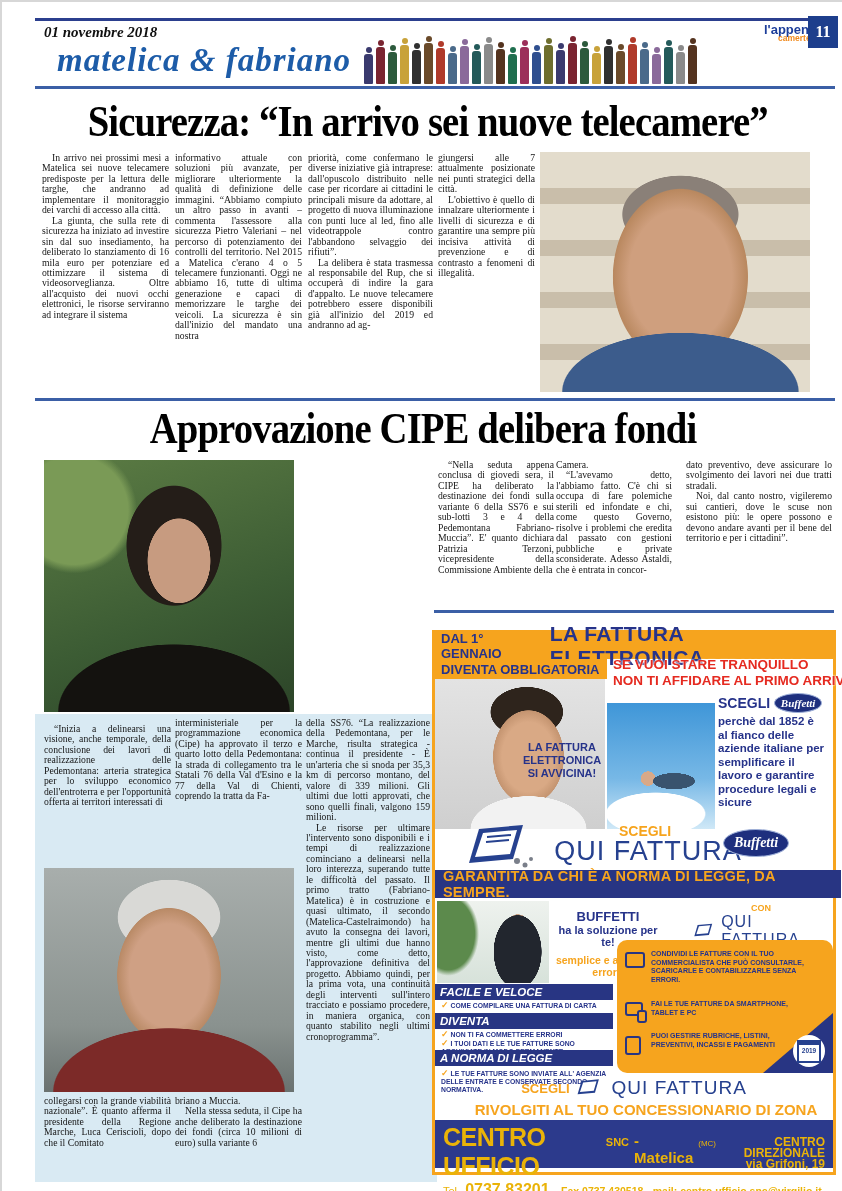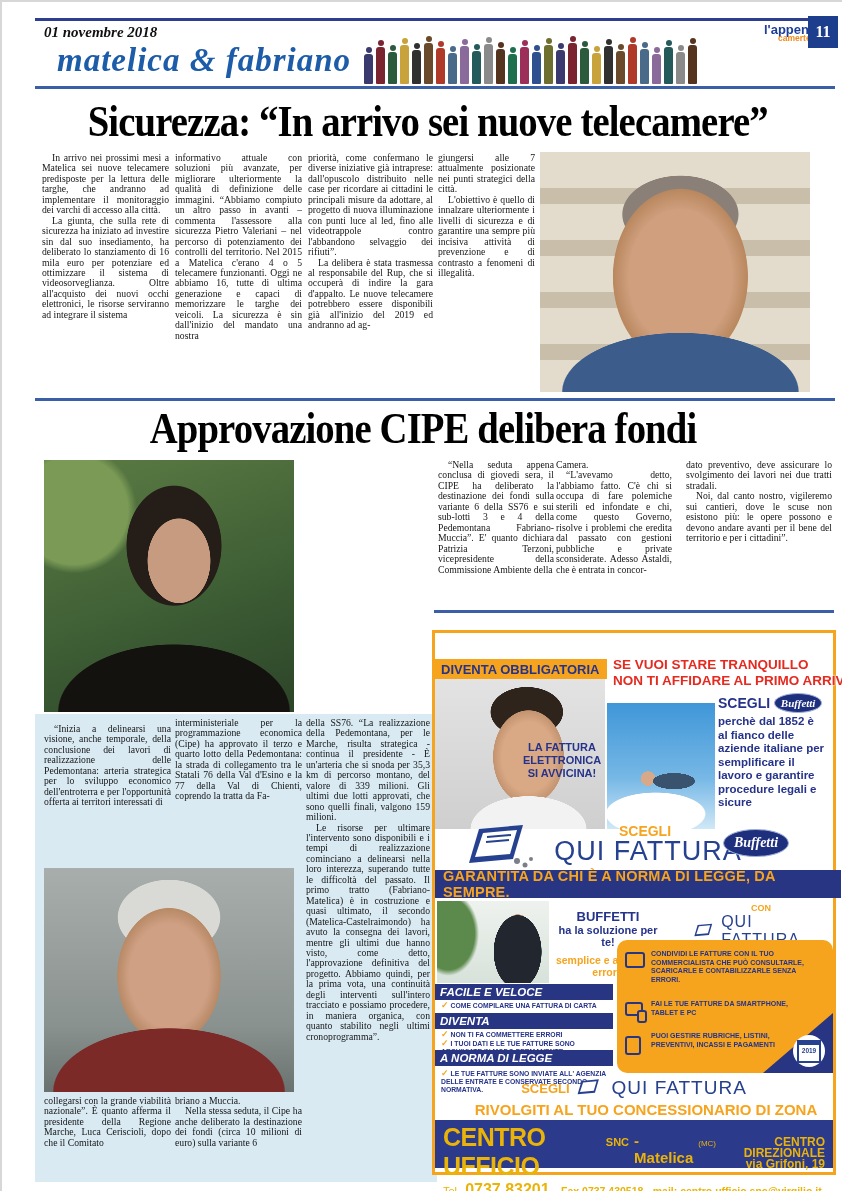--- a/index.html
+++ b/index.html
@@ -192,20 +192,24 @@
   <div class="abs col" style="left:42px;top:1094px;width:127px;height:92px;">
     <p>collegarsi con la grande viabilità nazionale”. È quanto afferma il presidente della Regione Marche, Luca Ceriscioli, dopo che il Comitato</p>
   </div>
   <div class="abs col" style="left:173px;top:1094px;width:127px;height:92px;">
     <p>briano a Muccia.</p>
     <p class="ind">Nella stessa seduta, il Cipe ha anche deliberato la destinazione dei fondi (circa 10 milioni di euro) sulla variante 6</p>
   </div>
 
   <div class="abs ad" style="left:430px;top:628px;width:404px;height:545px;">
 
+    <div class="abs banner" style="left:0;top:0;width:398px;height:26px;display:flex;align-items:center;gap:6px;padding-left:6px;box-sizing:border-box;">
+      <span class="small">DAL 1° GENNAIO</span>
+      <span class="big">LA FATTURA ELETTRONICA</span>
+    </div>
     <div class="abs banner" style="left:0;top:26px;width:172px;height:20px;padding-left:6px;display:flex;align-items:center;box-sizing:border-box;">
       <span class="small">DIVENTA OBBLIGATORIA</span>
     </div>
 
     <div class="abs photo photo-surprised" style="left:0;top:46px;width:170px;height:150px;"></div>
     <div class="abs ad-blue" style="left:84px;top:108px;width:86px;font-weight:bold;font-size:11px;line-height:13px;text-align:center;">LA FATTURA ELETTRONICA SI AVVICINA!</div>
 
     <div class="abs photo photo-sky" style="left:172px;top:70px;width:108px;height:126px;"></div>
 
     <div class="abs redline" style="left:178px;top:24px;">SE VUOI STARE TRANQUILLO</div>

